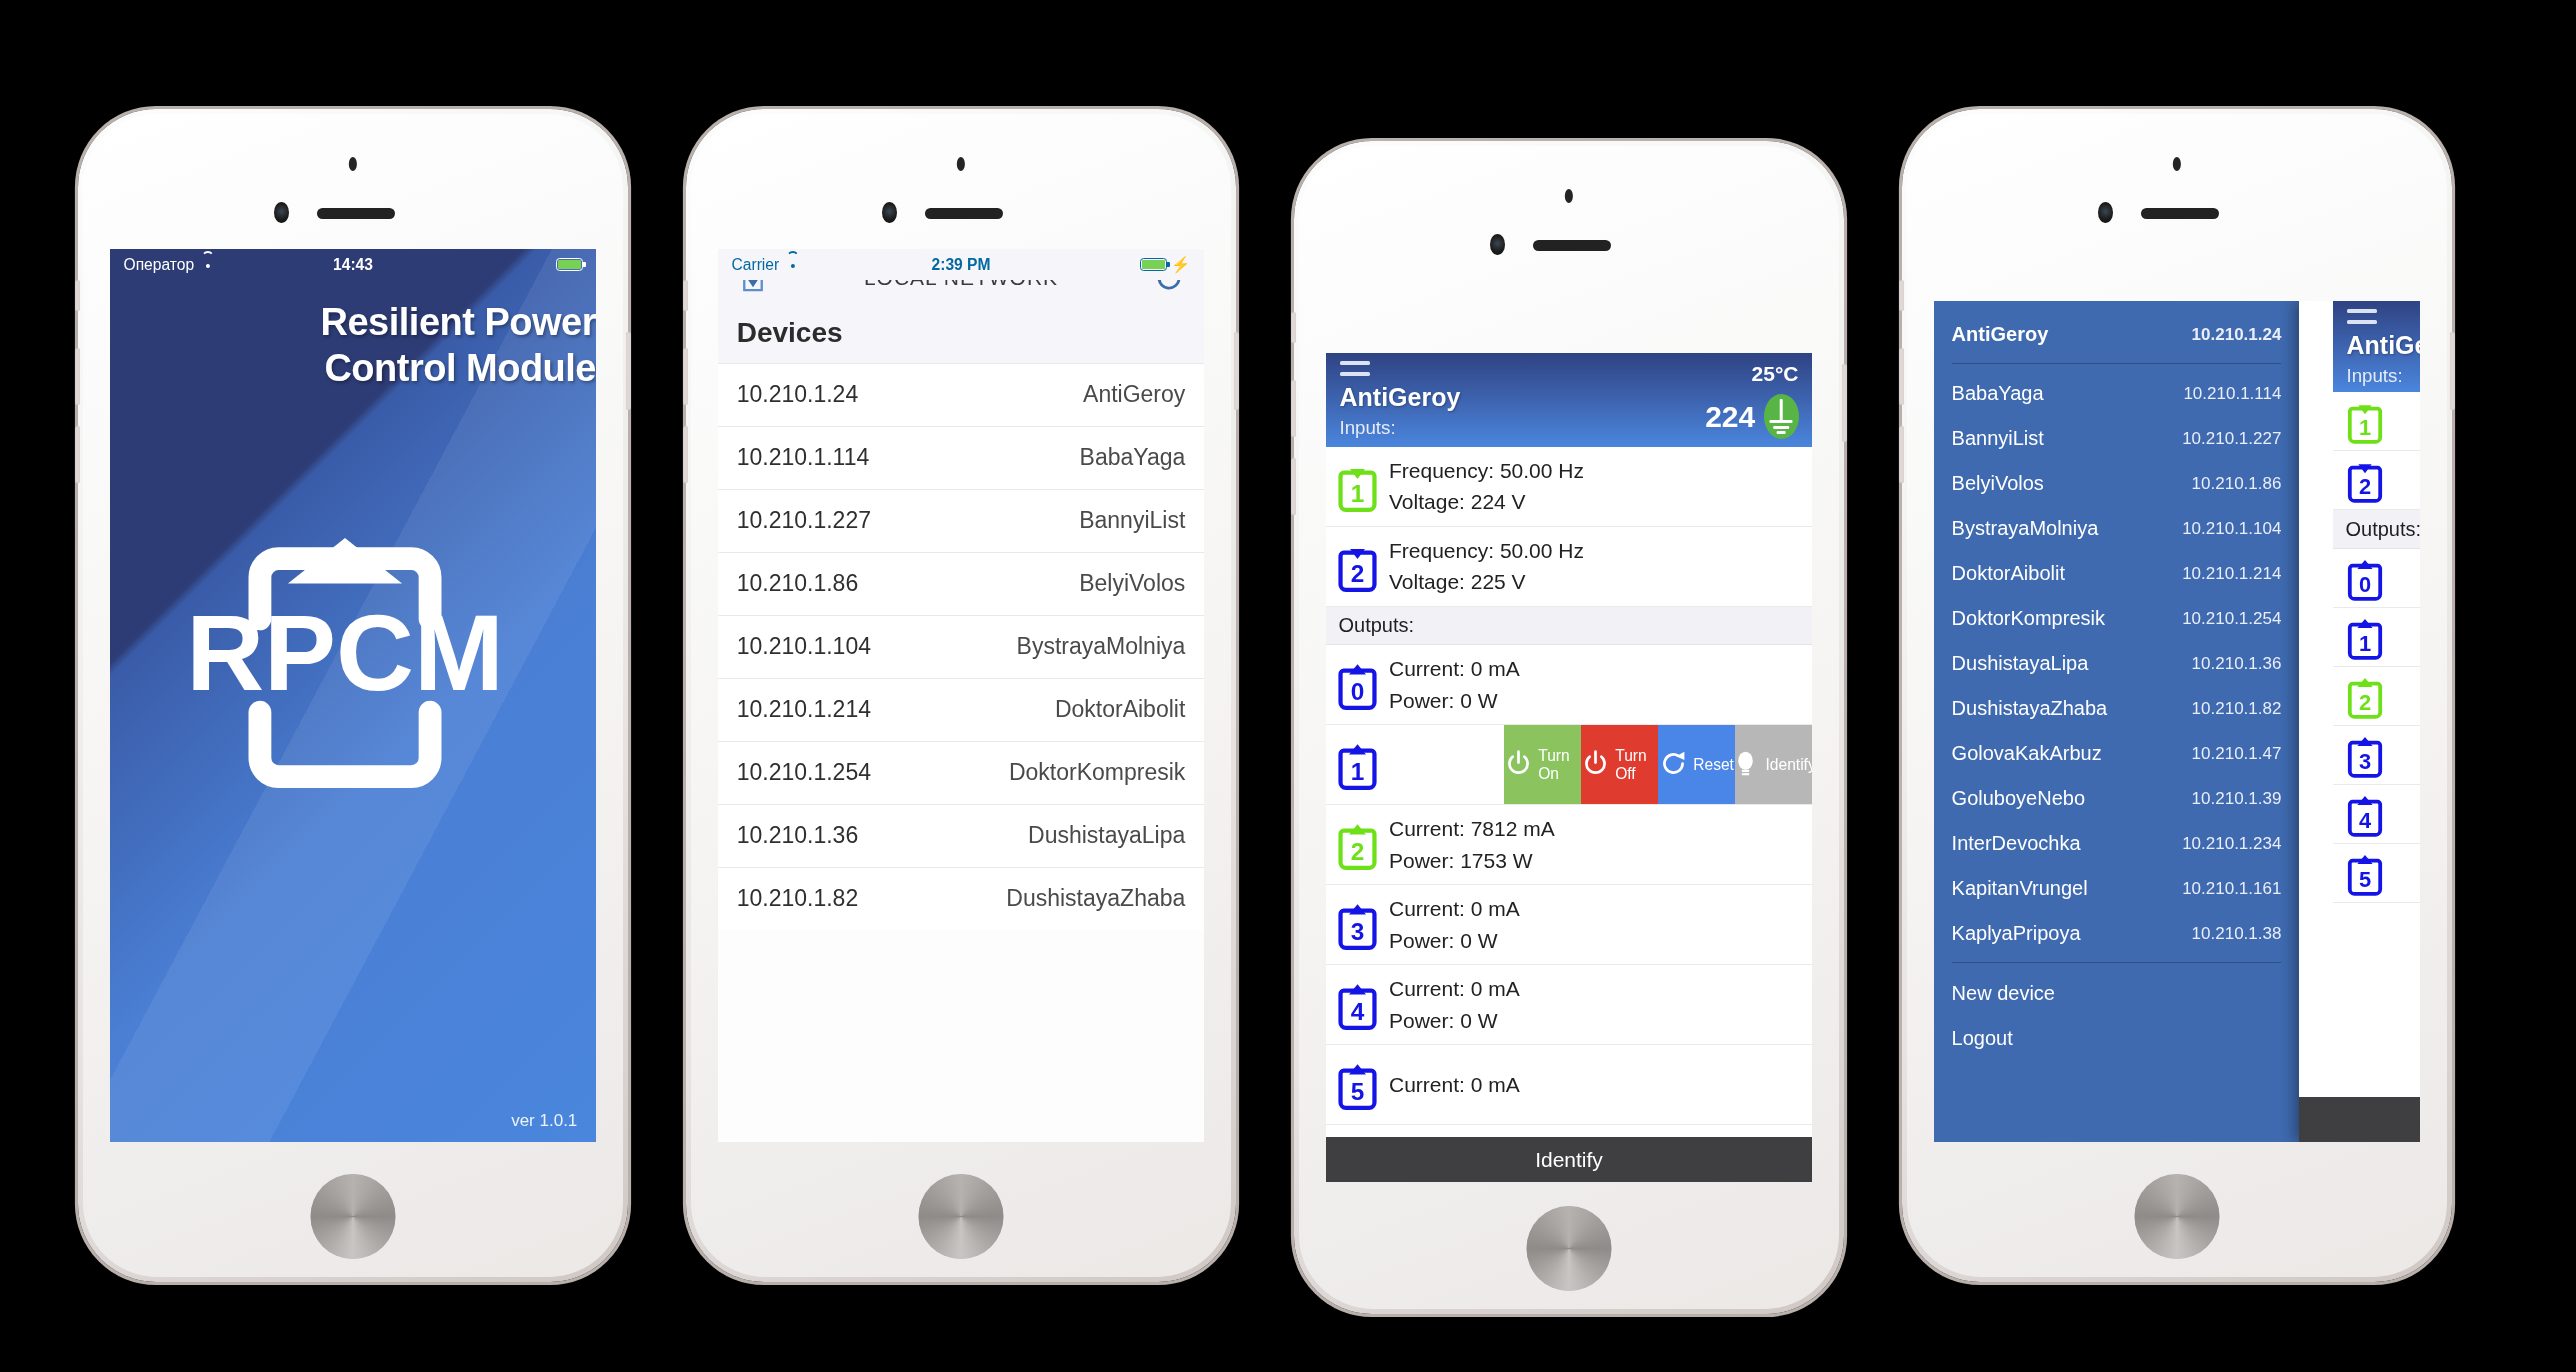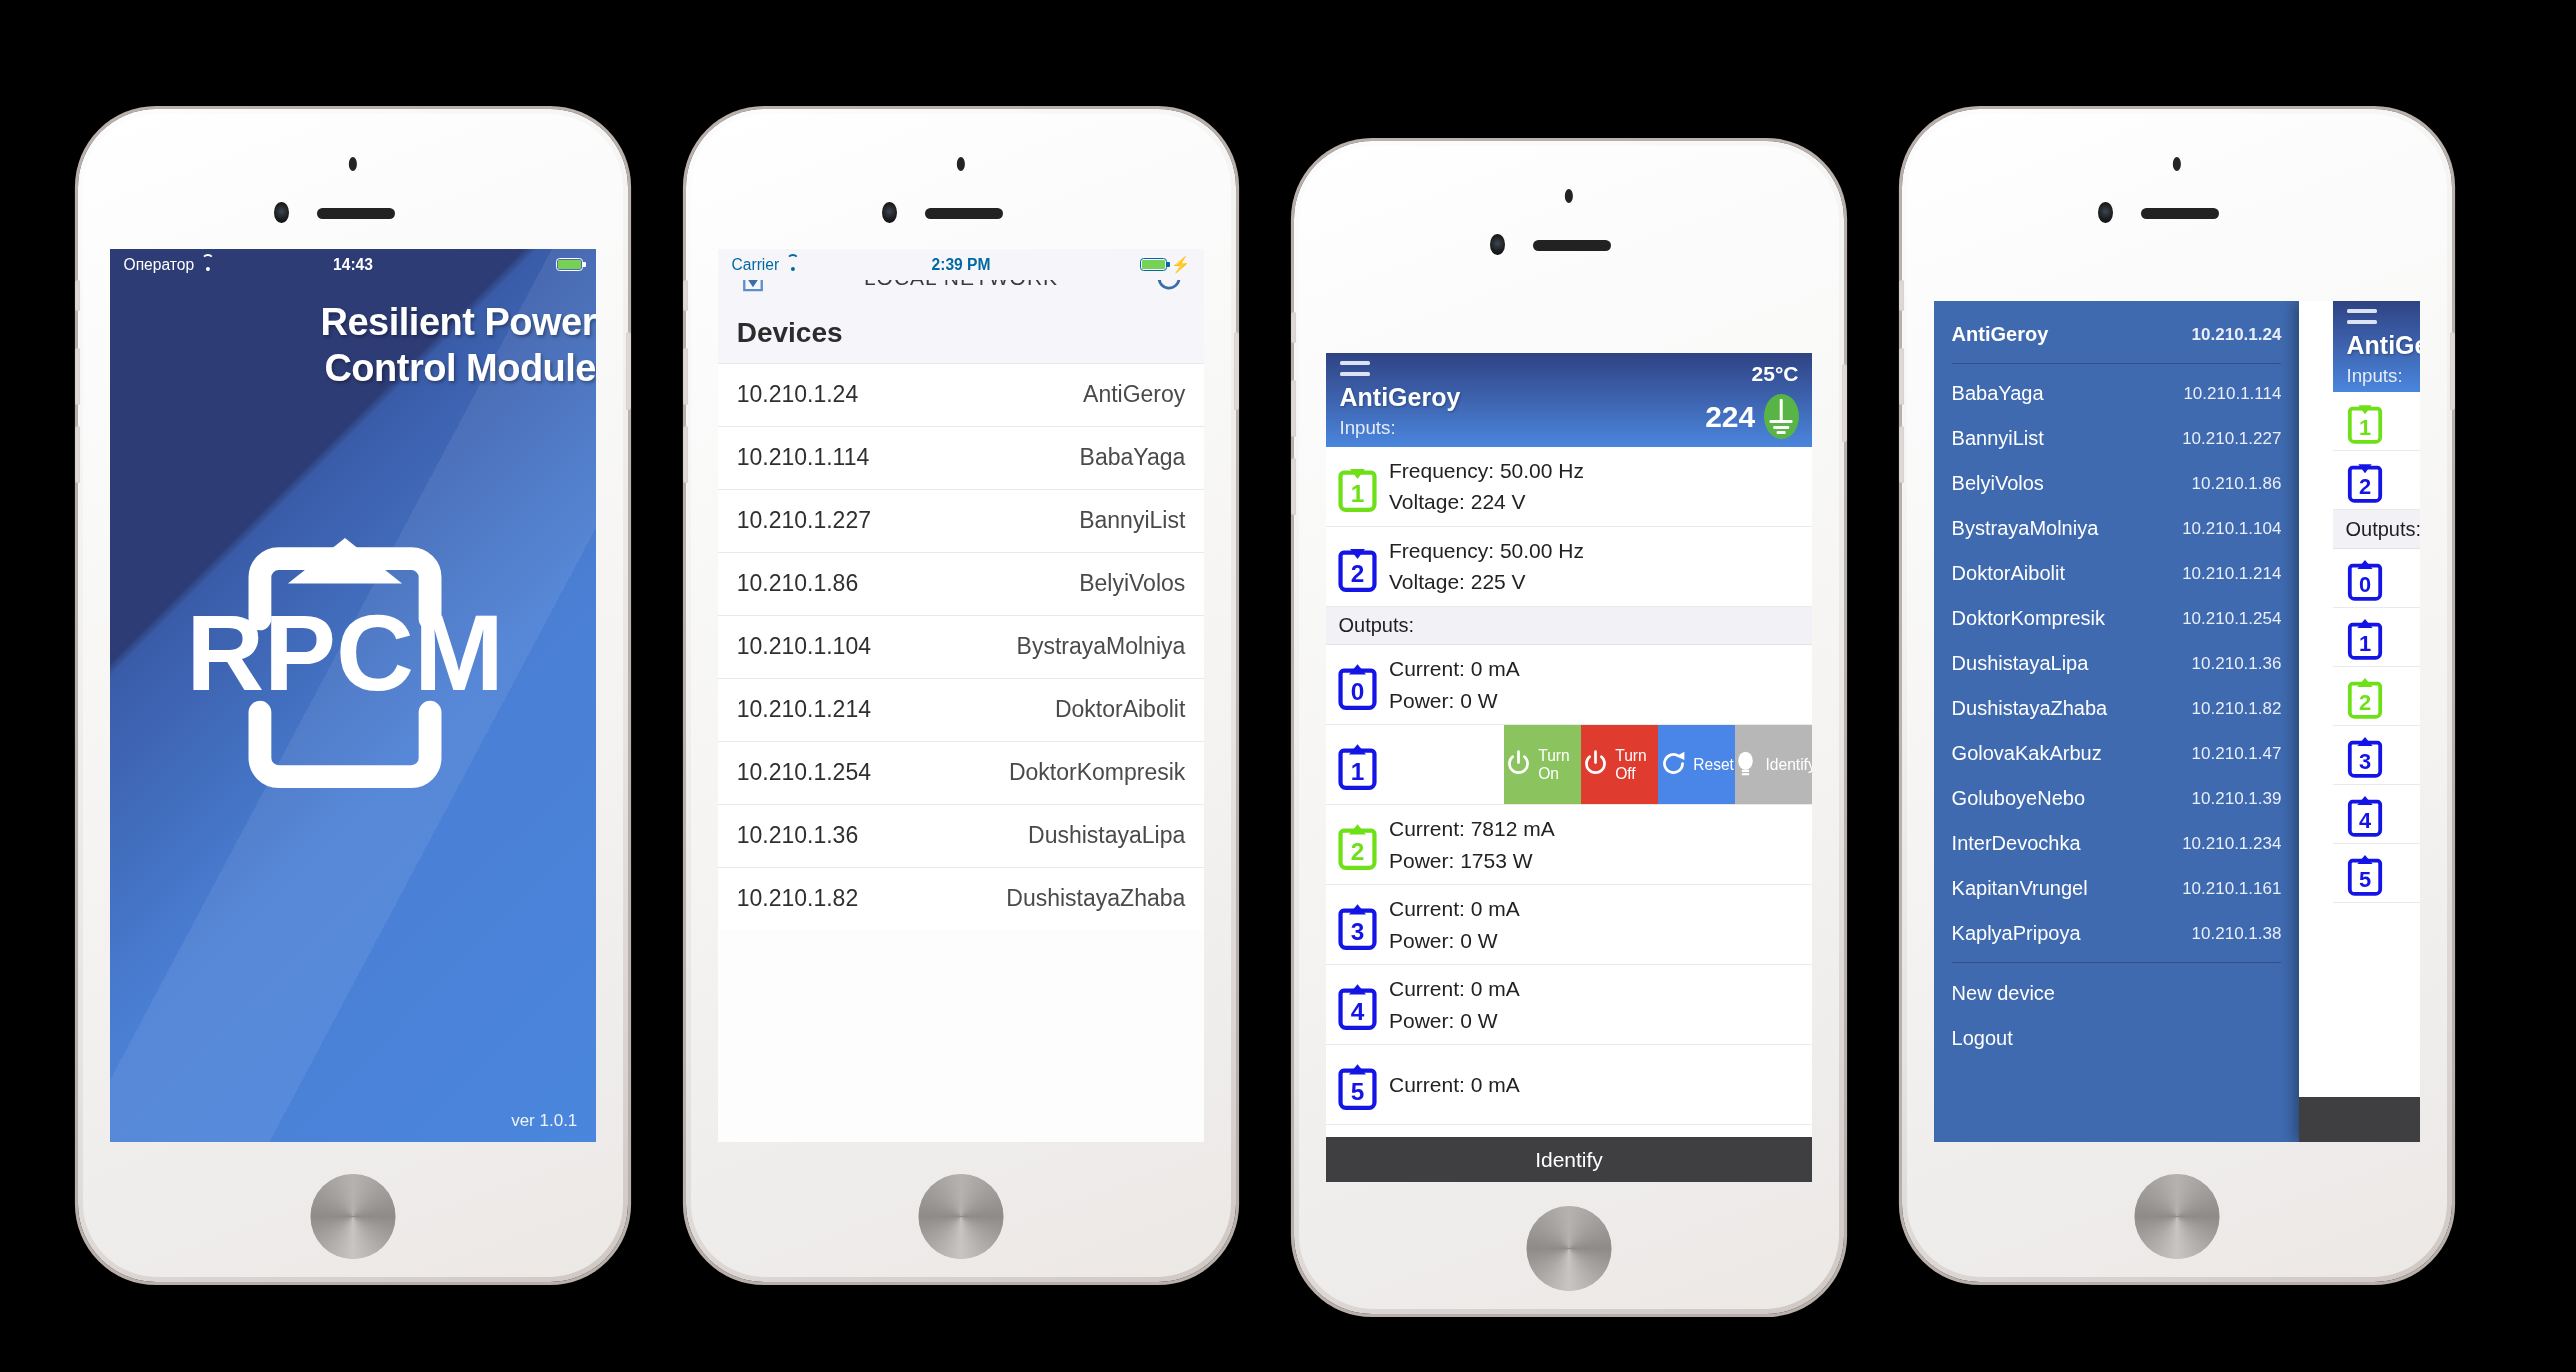--- a/index.html
+++ b/index.html
@@ -34,21 +34,21 @@
   
   #p1 .screen{left:32px;top:140px;width:486px;height:893px;}
   .splash{position:relative;width:100%;height:100%;
           background:linear-gradient(135deg,#2e3c76 0%,#2e3c76 30%,#3a5ca8 31%,#4a7fd4 58%,#4a86dd 100%);}
   .splash .diag{position:absolute;inset:0;
           background:linear-gradient(118deg,rgba(255,255,255,0) 46%,rgba(255,255,255,.07) 46%,rgba(255,255,255,.07) 66%,rgba(255,255,255,0) 66%);}
   .statusbar{position:absolute;top:0;left:0;right:0;height:31px;display:flex;align-items:center;
              padding:0 13.5px;box-sizing:border-box;font-size:15.6px;}
   .sb-dark{color:#fff;}
   .sb-light{color:#0369a1;background:#f6f6fa;}
-  .sb-left{display:flex;align-items:center;gap:6.2px;flex:1;}
+  .sb-left{display:flex;align-items:flex-start;gap:6.2px;flex:1;}
   .sb-mid{flex:0 0 auto;font-weight:bold;}
   .sb-right{display:flex;align-items:center;justify-content:flex-end;gap:4.2px;flex:1;}
   .wifi{width:15.6px;height:12.5px;position:relative;display:inline-block;}
   .wifi i{position:absolute;left:50%;transform:translateX(-50%);border-radius:50%;}
   .wifi i.a{bottom:0;width:4.2px;height:4.2px;background:currentColor;}
   .wifi i.b{bottom:3.6px;width:9.3px;height:9.3px;border:2.1px solid currentColor;border-bottom-color:transparent;border-left-color:transparent;border-right-color:transparent;}
   .wifi i.c{bottom:6.2px;width:15.6px;height:15.6px;border:2.1px solid currentColor;border-bottom-color:transparent;border-left-color:transparent;border-right-color:transparent;}
   .batt{width:27px;height:13.5px;border:1.6px solid currentColor;border-radius:3.6px;position:relative;box-sizing:border-box;padding:1px;}
   .batt span{display:block;width:100%;height:100%;background:#76d155;border-radius:1px;}
   .batt::after{content:"";position:absolute;right:-4.2px;top:3.6px;width:2.6px;height:4.2px;background:currentColor;border-radius:0 1px 1px 0;}

